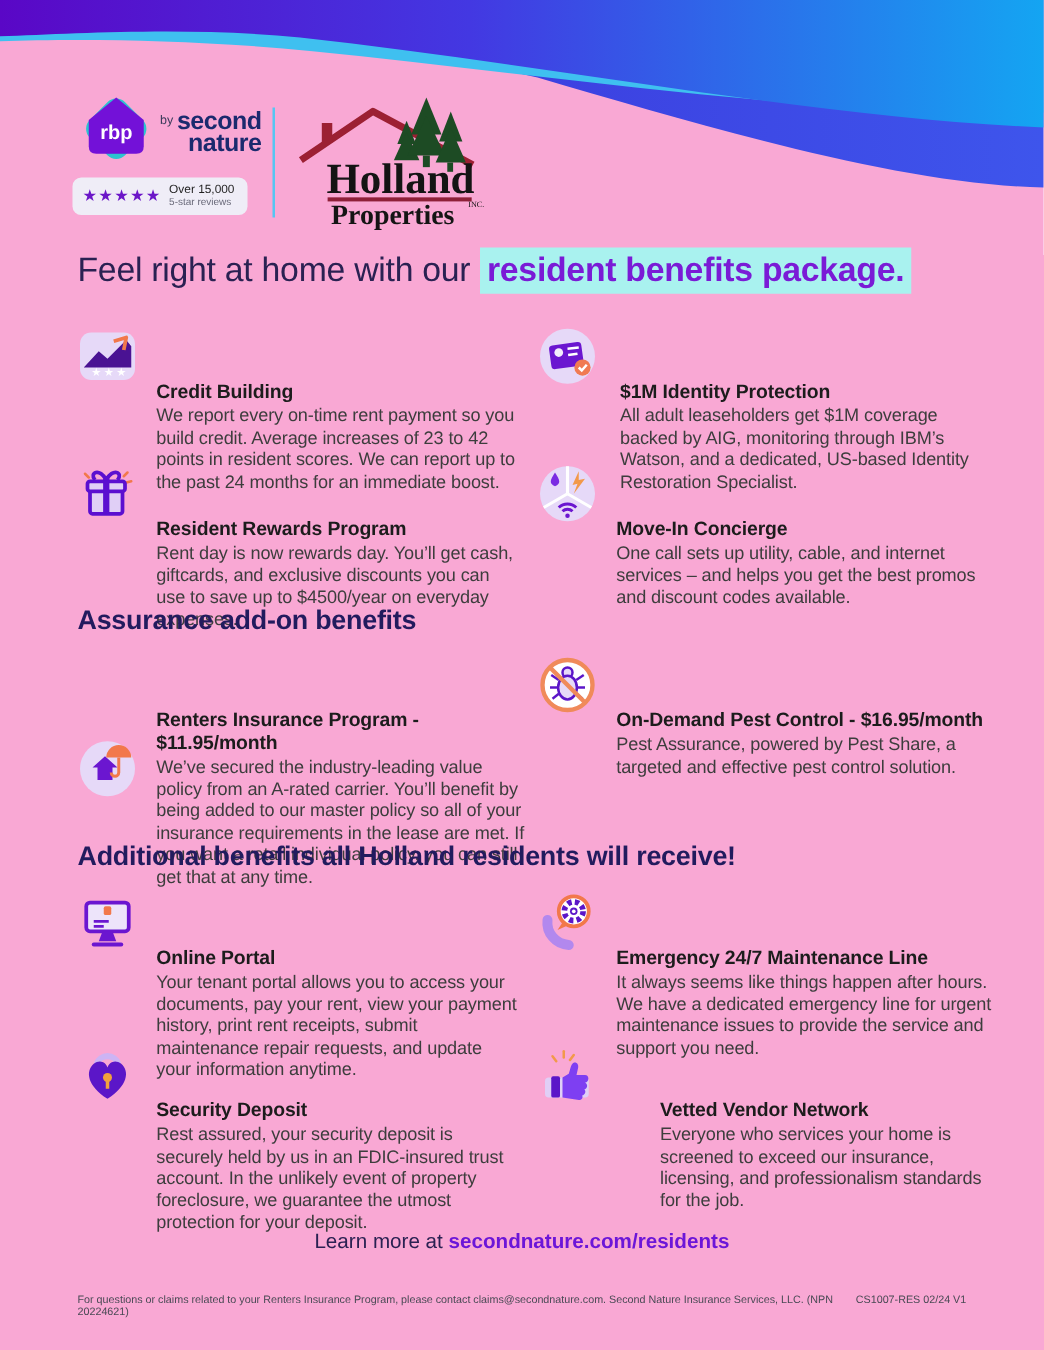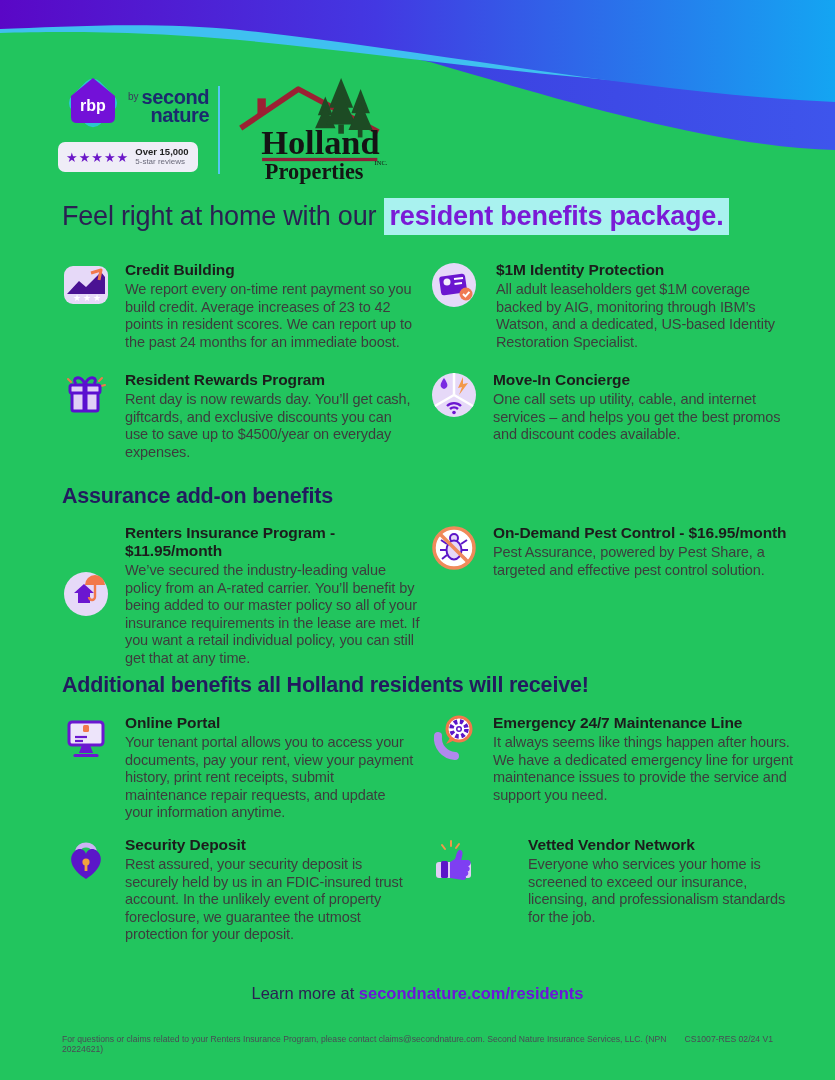--- a/index.html
+++ b/index.html
@@ -1,48 +1,48 @@
 <!DOCTYPE html>
 <html><head>
 <meta charset="utf-8">
 <style>
   * { margin:0; padding:0; box-sizing:border-box; }
   html,body { background:#fff; }
   body { font-family:"Liberation Sans", sans-serif; }
-  .page { position:relative; width:835px; height:1080px; background:#22c55e; overflow:hidden; }
+  .page { position:relative; width:835px; height:1080px; background:#f9a8d4; overflow:hidden; }
 
   
   .wave { position:absolute; top:0; left:0; width:835px; height:215px; }
 
   
   .header { position:absolute; top:0; left:0; width:835px; height:190px; }
   .rbp-badge { position:absolute; left:62px; top:72px; width:62px; height:62px; }
   .brand { position:absolute; left:128px; top:88px; display:flex; gap:3px; }
   .brand .by { font-size:10px; color:#3a3a5a; margin-top:3px; }
   .brand .names { text-align:right; font-size:20px; font-weight:800; letter-spacing:-0.4px;
                   color:#1b2a6e; line-height:0.92; }
   .reviews { position:absolute; left:58px; top:142px; width:140px; height:30px;
              background:#efedf7; border-radius:7px; display:flex; align-items:center;
              gap:6px; padding:0 8px; }
   .reviews .stars { color:#6b16c8; font-size:13px; letter-spacing:1px; font-family:"DejaVu Sans",sans-serif; }
   .reviews .rv-col { line-height:1.1; }
-  .reviews .rv1 { font-size:9.5px; font-weight:bold; color:#1f1f1f; }
+  .reviews .rv1 { font-size:9.5px; font-weight:normal; color:#1f1f1f; }
   .reviews .rv2 { font-size:8px; color:#6a6a7a; }
   .logo-divider { position:absolute; left:218px; top:86px; width:2px; height:88px; background:#56c6f2; }
   .holland { position:absolute; left:237px; top:76px; }
 
   
   .title { position:absolute; left:62px; top:201px; font-size:27px; letter-spacing:-0.2px;
            color:#2a2152; font-weight:500; white-space:nowrap; }
   .title .hl { color:#7a1bd6; font-weight:800; background:#a9f2ef; padding:3px 6px 4px; }
 
   
   .benefit { position:absolute; display:flex; gap:13px; }
   .b-icon { flex:0 0 50px; width:50px; }
-  .b-title { font-size:15.5px; font-weight:bold; color:#1c1c1c; margin-bottom:2px; letter-spacing:-0.1px; }
+  .b-title { font-size:15.5px; font-weight:bold; color:#1c1c1c; margin-bottom:2px; letter-spacing:-0.1px;margin-top:44px; }
   .b-body { font-size:14.5px; color:#3d3d3d; line-height:17.6px; letter-spacing:-0.1px; }
 
   .section-heading { position:absolute; left:62px; font-size:21.5px; font-weight:800;
                      color:#221b5e; letter-spacing:-0.2px; }
 
   
   .learn-more { position:absolute; top:984px; width:835px; text-align:center; font-size:16.5px; color:#2a2152; }
   .learn-more .lnk { color:#6c16d8; font-weight:bold; }
   .fineprint { position:absolute; top:1034px; left:62px; width:711px; display:flex;
                justify-content:space-between; gap:14px; font-size:8.6px; color:#4a4a55; }

